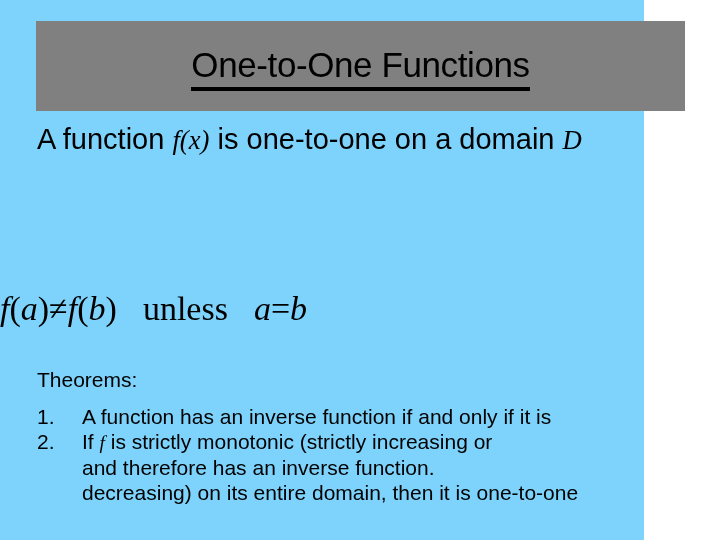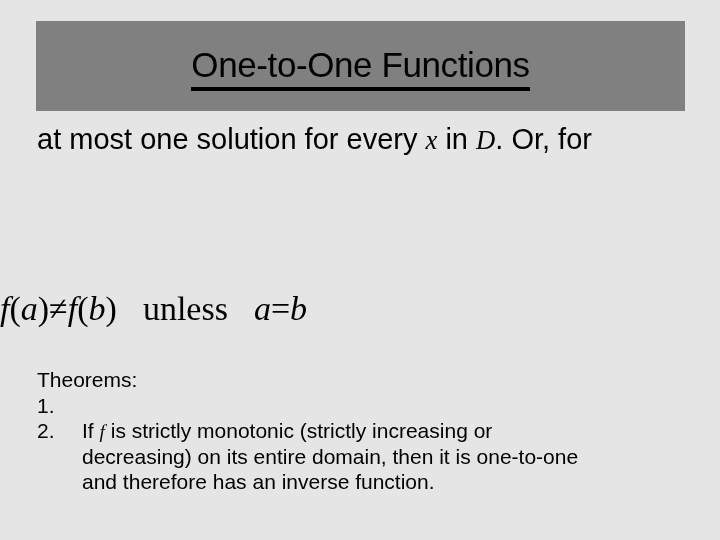--- a/index.html
+++ b/index.html
@@ -13,23 +13,23 @@
     font-family: "Liberation Sans", sans-serif;
     color: #000000;
     overflow: hidden;
     position: relative;
   }
 
   #slide {
     position: absolute;
     left: 0;
     top: 0;
-    width: 720px;
+    width: 644px;
     height: 540px;
-    background: #e5e5e5;
+    background: #7dd3fc;
   }
 
   
   #title-band {
     position: absolute;
     left: 36px;
     top: 21px;
     width: 649px;
     height: 90px;
     background: #808080;
@@ -98,21 +98,21 @@
     left: 37px;
     top: 367px;
     width: 670px;
     font-size: 21px;
     line-height: 25px;
     color: #000000;
   }
   #theorems-heading {
     display: block;
     white-space: nowrap;
-    margin-bottom: 1px;
+    margin-bottom: 12px;
   }
   .thm-item {
     display: flex;
     align-items: flex-start;
   }
   .thm-num {
     flex: 0 0 auto;
     width: 45px;
     white-space: nowrap;
   }
@@ -126,43 +126,44 @@
 <body>
 
 <div id="slide">
 
   <div id="title-band">
     <div id="title-text"><span class="ul">One-to-One Functions</span></div>
   </div>
 
   <div id="definition">
 
+    <span class="ln"><span>A function </span><span class="mathi">f</span><span class="mathi">(x)</span><span> is one-to-one on a domain </span><span class="mathi">D</span></span>
 
 
-    <span class="ln"><span>at most one solution for every </span><span class="mathi">x</span><span> in </span><span class="mathi">D</span><span>. Or, for</span></span>
 
 
   </div>
 
   <div id="equation"><span class="it">f</span><span class="paren">(</span><span class="it">a</span><span class="paren">)</span><span class="rm">≠</span><span class="it">f</span><span class="paren">(</span><span class="it">b</span><span class="paren">)</span><span class="sp"></span><span class="rm">unless</span><span class="sp"></span><span class="it">a</span><span class="rm">=</span><span class="it">b</span></div>
 
   <div id="theorems">
 
     <span id="theorems-heading">Theorems:</span>
 
     <div class="thm-item">
       <span class="thm-num">1.</span>
       <span class="thm-body">
+          <span class="ln">A function has an inverse function if and only if it is</span>
         </span>
     </div>
 
     <div class="thm-item">
       <span class="thm-num">2.</span>
       <span class="thm-body">
           <span class="ln"><span>If </span><span class="mathi">f</span><span> is strictly monotonic (strictly increasing or</span></span>
+          <span class="ln">and therefore has an inverse function.</span>
           <span class="ln">decreasing) on its entire domain, then it is one-to-one</span>
-          <span class="ln">and therefore has an inverse function.</span>
         </span>
     </div>
 
   </div>
 
 </div>
 
 </body></html>

